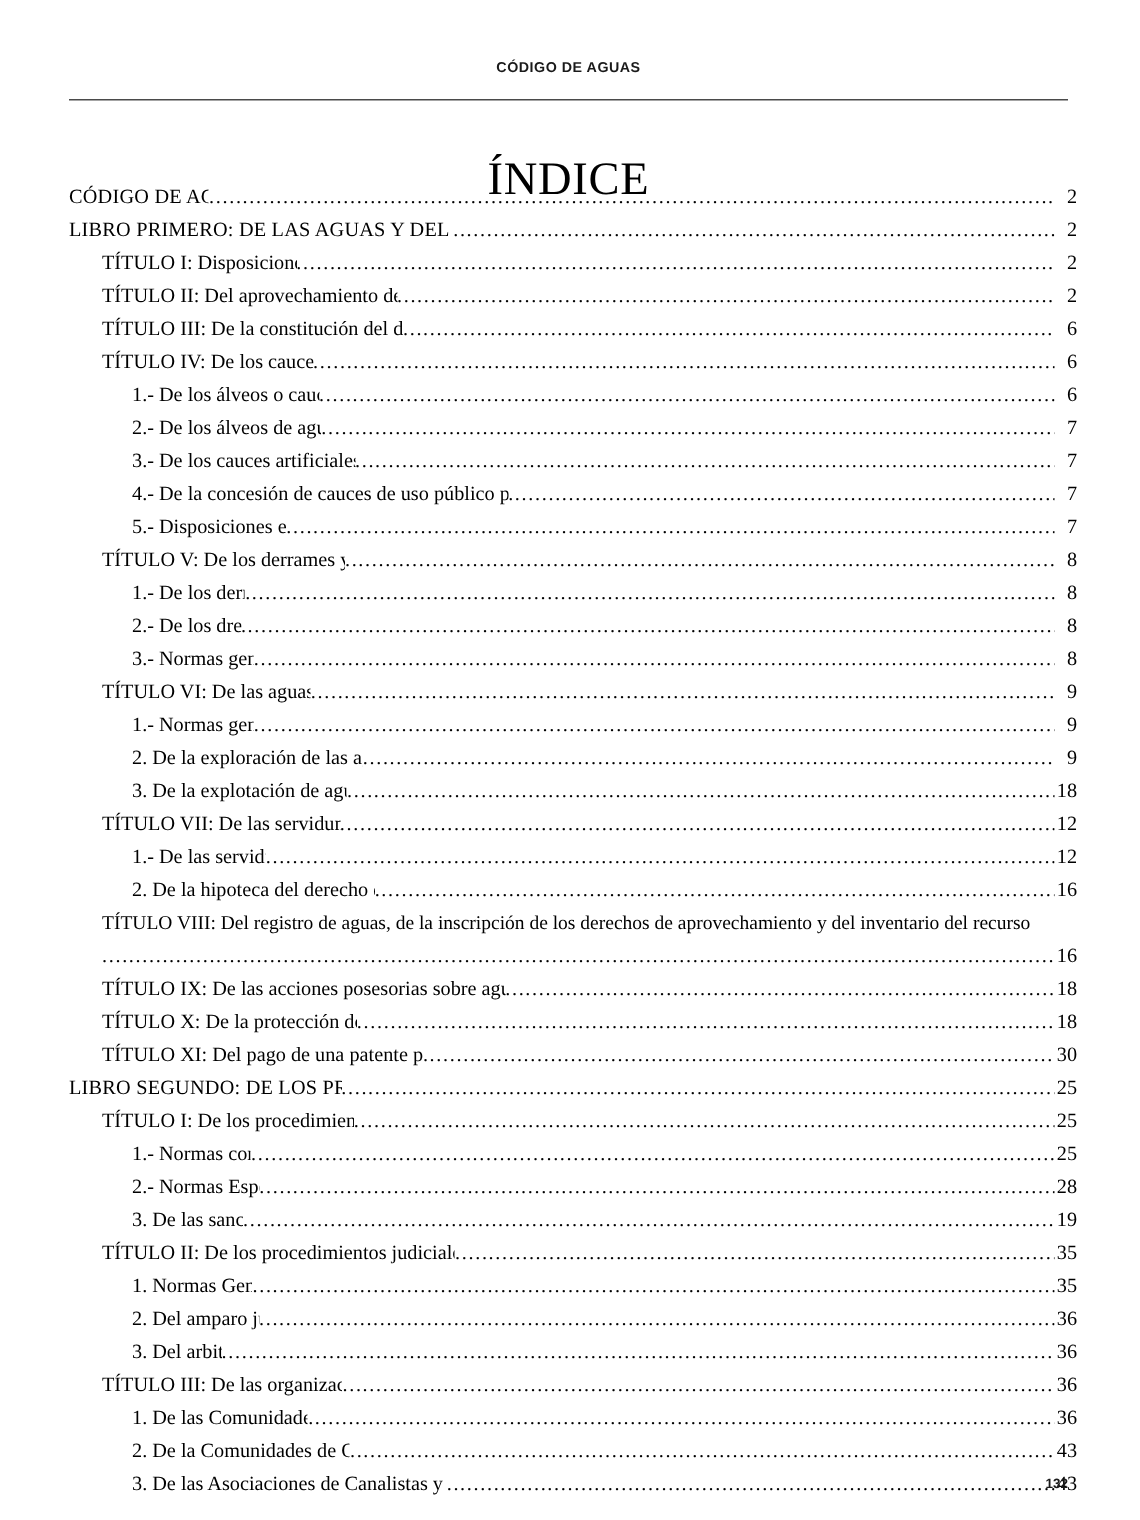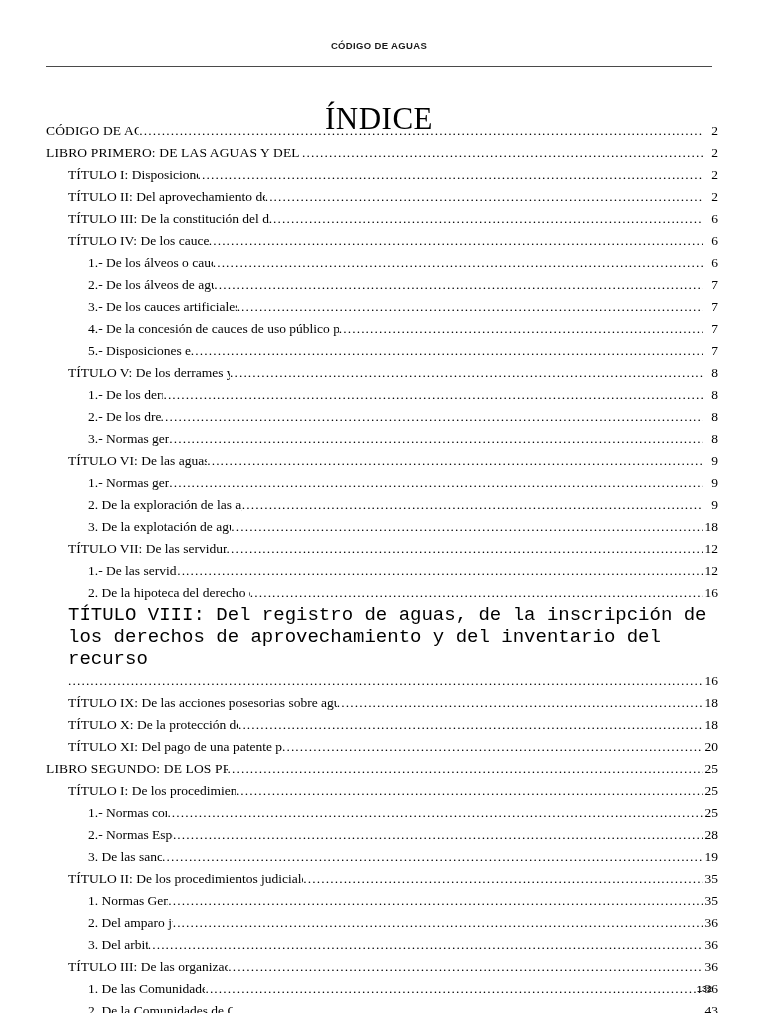--- a/index.html
+++ b/index.html
@@ -111,23 +111,22 @@
   
   .lvl-0 .entry-text { letter-spacing: 0.15px; }
 
   
   .toc-entry.wrapped {
     display: block;
     white-space: normal;
   }
   .toc-entry.wrapped .wrap-line1 {
     display: block;
-    font-size: 19px;
+    font-size: 13px;
     line-height: 22px;
-    font-family: Liberation Mono, monospace;
   }
   .toc-entry.wrapped .wrap-line2 {
     display: flex;
     align-items: baseline;
     line-height: 22px;
   }
 
   
   .page-footer {
     position: absolute;
@@ -276,21 +275,21 @@
         <span class="page-num">18</span>
       </div>
       <div class="toc-entry lvl-1">
         <span class="entry-text">TÍTULO X: De la protección de las aguas y cauces</span>
         <span class="leader">.........................................................................................................................................................................</span>
         <span class="page-num">18</span>
       </div>
       <div class="toc-entry lvl-1">
         <span class="entry-text">TÍTULO XI: Del pago de una patente por la no utilización de las aguas</span>
         <span class="leader">.........................................................................................................................................................................</span>
-        <span class="page-num">20</span>
+        <span class="page-num">30</span>
       </div>
       <div class="toc-entry lvl-0">
         <span class="entry-text">LIBRO SEGUNDO: DE LOS PROCEDIMIENTOS</span>
         <span class="leader">.........................................................................................................................................................................</span>
         <span class="page-num">25</span>
       </div>
       <div class="toc-entry lvl-1">
         <span class="entry-text">TÍTULO I: De los procedimientos administrativos</span>
         <span class="leader">.........................................................................................................................................................................</span>
         <span class="page-num">25</span>

